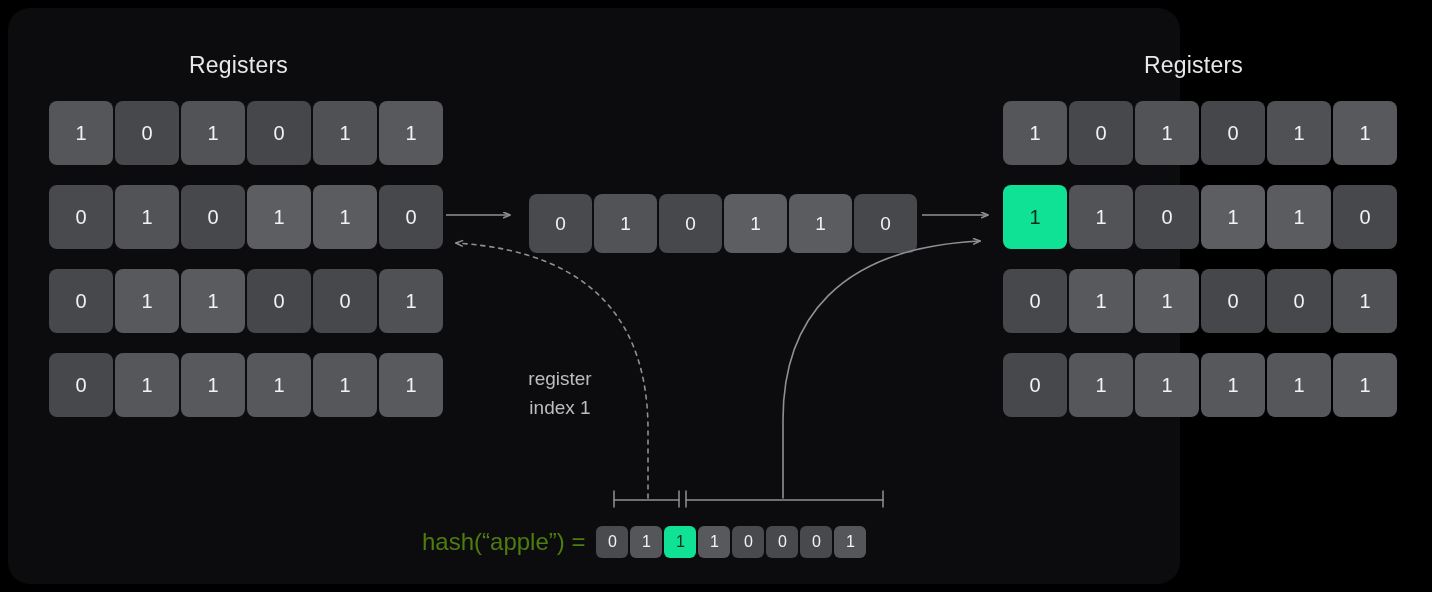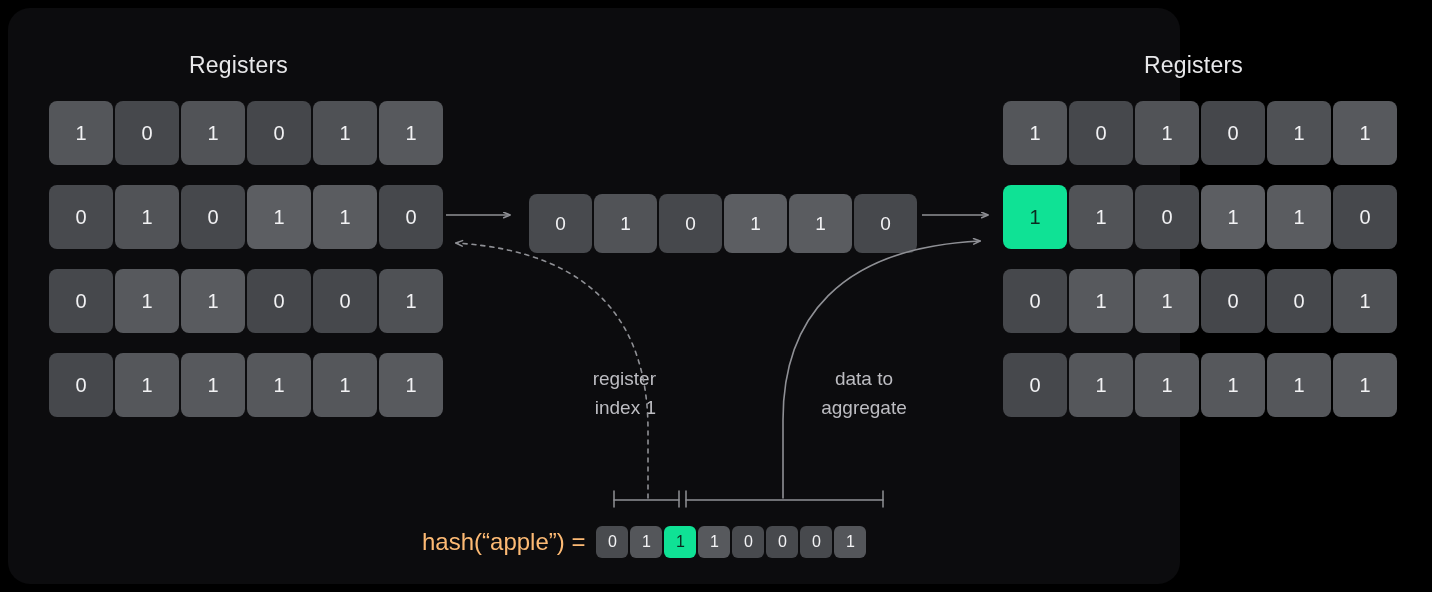--- a/index.html
+++ b/index.html
@@ -61,40 +61,40 @@
 
   
   #hash-row {
     position: absolute;
     left: 414px; top: 518px;
     display: flex;
     align-items: center;
   }
   #hash-label {
     font-size: 24px;
-    color: #fdba74;
+    color: #4d7c0f;
     white-space: nowrap;
     margin-right: 11px;
   }
   #hash-bits { display: flex; gap: 2px; }
   #hash-bits .cell {
     width: 32px; height: 32px;
     border-radius: 6px;
     font-size: 16px;
   }
 
   .annot {
     position: absolute;
     font-size: 19px;
     line-height: 1.55;
     color: #bdbdc2;
     text-align: center;
     white-space: pre-line;
   }
-  #annot-register { left: 504px; top: 356px; width: 144px; text-align: right; }
+  #annot-register { left: 480px; top: 356px; width: 144px; }
   #annot-data     { left: 785px; top: 356px; width: 142px; }
 
   svg.overlay {
     position: absolute; left: 0; top: 0;
     width: 1432px; height: 592px;
     pointer-events: none;
   }
 </style>
 </head>
 <body>
@@ -178,22 +178,20 @@
         <div class="cell" style="background: rgb(72, 74, 78);">0</div>
         <div class="cell" style="background: rgb(71, 73, 77);">0</div>
         <div class="cell" style="background: rgb(71, 73, 77);">0</div>
         <div class="cell" style="background: rgb(84, 86, 90);">1</div>
       </div>
   </div>
 
   <div class="annot" id="annot-register">register
 index 1</div>
 
-  <div class="annot" id="annot-data">data to
-aggregate</div>
 </div>
 
 <svg class="overlay" viewBox="0 0 1432 592">
   <defs>
     <marker id="arrowhead" markerWidth="9" markerHeight="9" refX="7.4" refY="3.4" orient="auto" markerUnits="userSpaceOnUse">
       <path d="M1,0.6 L7.6,3.4 L1,6.2" fill="none" stroke="#8f9095" stroke-width="1.5" stroke-linecap="round" stroke-linejoin="round"></path>
     </marker>
     <marker id="arrowhead-dash" markerWidth="9" markerHeight="9" refX="7.4" refY="3.4" orient="auto" markerUnits="userSpaceOnUse">
       <path d="M1,0.6 L7.6,3.4 L1,6.2" fill="none" stroke="#8f9095" stroke-width="1.5" stroke-linecap="round" stroke-linejoin="round"></path>
     </marker>

